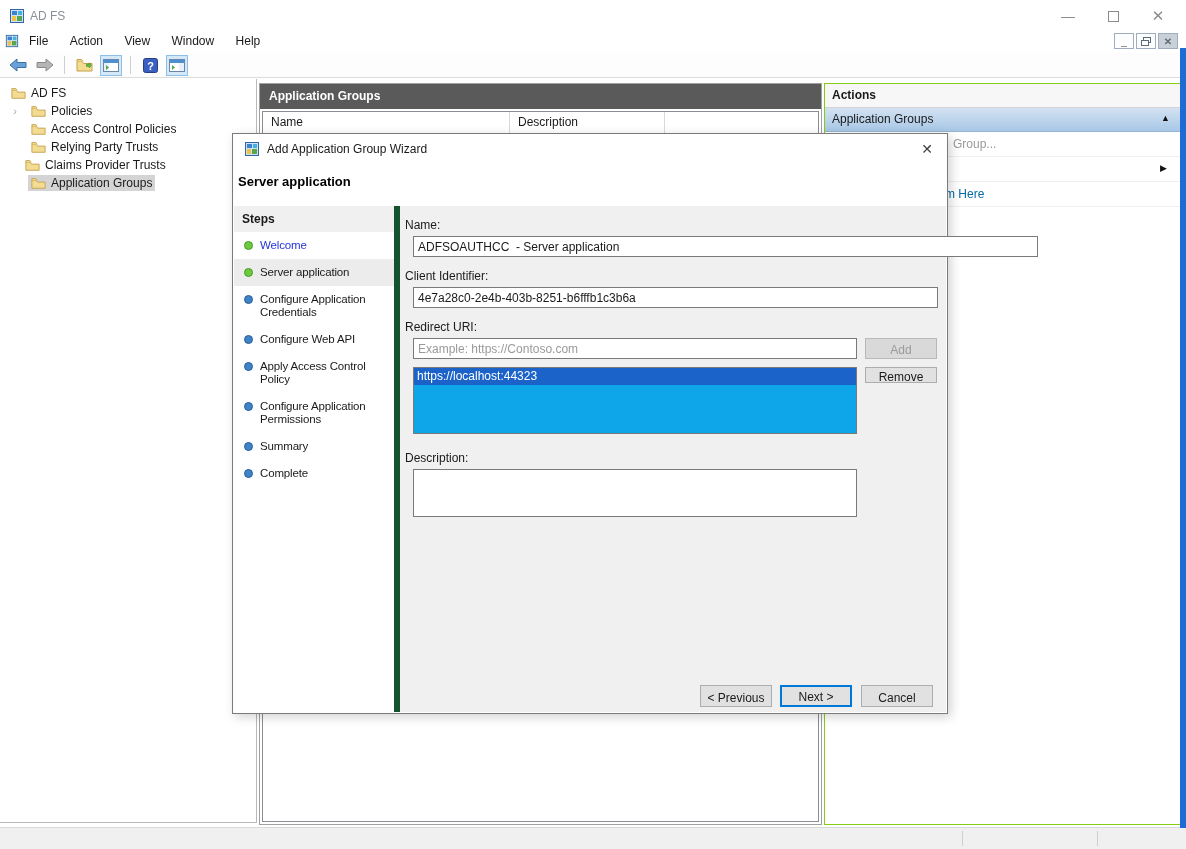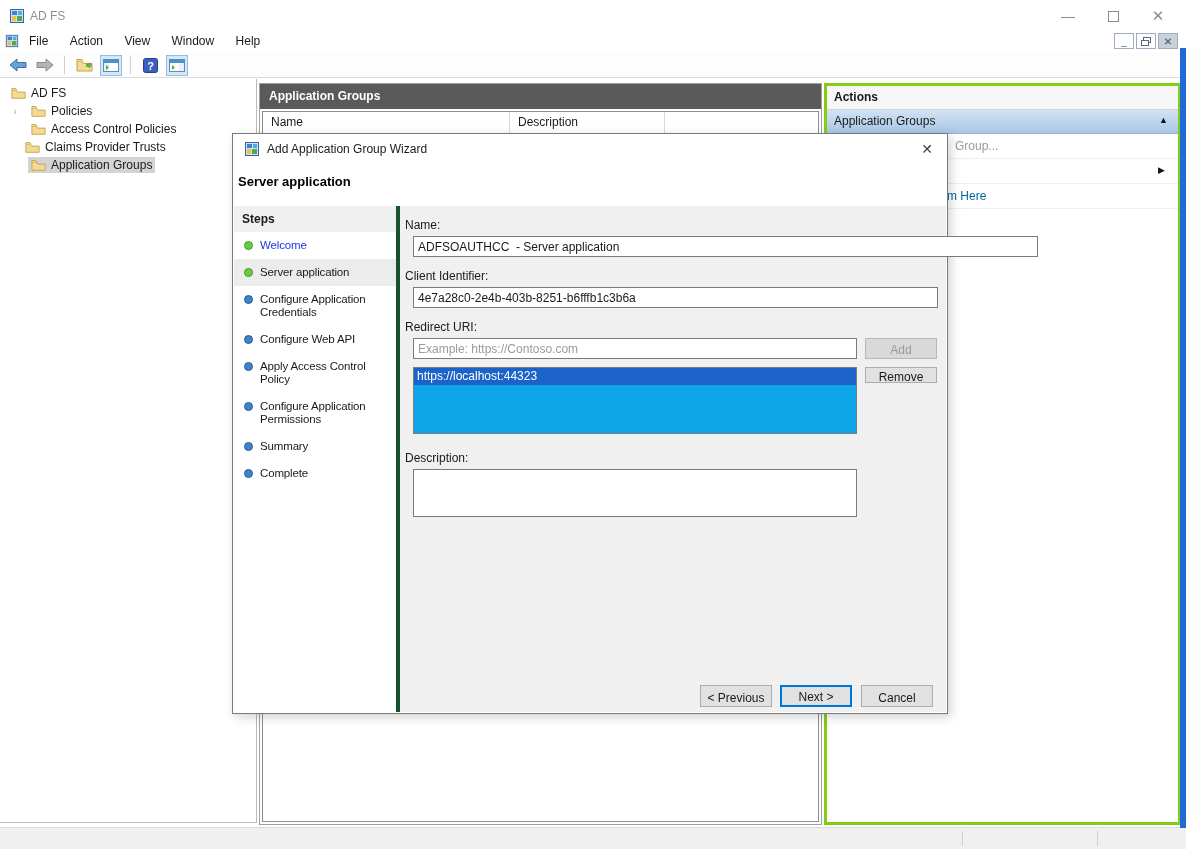--- a/index.html
+++ b/index.html
@@ -36,21 +36,21 @@
   .tree-row .lbl-wrap { display:flex; align-items:center; gap:5px; padding:1px 3px; }
   .tree-row.selected .lbl-wrap { background:#d4d4d4; }
 
   #list-panel { position:absolute; left:259px; top:83px; width:563px; height:742px; background:#fff; border:1px solid #a0a0a0; }
   #list-header { height:25px; background:#5a5a5a; color:#fff; font-weight:bold; line-height:25px; padding-left:9px; font-size:12px; }
   #list-area { position:absolute; left:2px; top:27px; right:2px; bottom:2px; background:#fff; border:1px solid #888d96; }
   #col-row { height:22px; border-bottom:1px solid #d9d9d9; display:flex; }
   .col-cell { border-right:1px solid #d9d9d9; padding:3px 0 0 8px; font-size:12px; color:#1a1a1a; }
   .col-name { width:247px; } .col-desc { width:155px; } .col-rest { flex:1; border-right:none; }
 
-  #actions-panel { position:absolute; left:824px; top:83px; width:357px; height:742px; background:#fff; border:3px solid #84cc16; }
+  #actions-panel { position:absolute; left:824px; top:83px; width:357px; height:742px; background:#fff; border:1px solid #84cc16; }
   #actions-title { height:24px; background:#f7f7f7; border-bottom:1px solid #d4d4d4; font-weight:bold; padding:4px 0 0 7px; font-size:12px; }
   #actions-group-hdr { height:24px; background:linear-gradient(180deg,#d3e2f2 0%,#a8c7e6 100%); border-bottom:1px solid #96b4d2; padding:4px 0 0 7px; font-size:12px; position:relative; }
   #actions-group-hdr .collapse { position:absolute; right:10px; top:5px; font-size:9px; color:#111; }
   .action-row { height:25px; border-bottom:1px solid #efefef; position:relative; font-size:12px; }
   .action-row .frag1 { position:absolute; left:128px; top:5px; color:#9a9a9a; }
   .action-row .frag2 { position:absolute; left:120px; top:5px; color:#0369a1; }
   .action-row .subarrow { position:absolute; right:13px; top:6px; font-size:9px; color:#111; }
 
   #statusbar { position:absolute; left:0; top:827px; width:1186px; height:22px; background:#f0f0f0; border-top:1px solid #d9d9d9; }
   .sb-div { position:absolute; top:3px; width:1px; height:15px; background:#cfcfcf; }
@@ -58,21 +58,21 @@
   #accent-strip { position:absolute; left:1180px; top:48px; width:6px; height:780px; background:#1e6bd6; }
 
   
   #wizard { position:absolute; left:232px; top:133px; width:716px; height:581px; background:#fff;
     border:1px solid #7a7a7a; box-shadow:3px 3px 10px rgba(0,0,0,0.18); z-index:100; }
   #wiz-titlebar { position:absolute; left:0; top:0; right:0; height:30px; background:#fff; }
   #wiz-titlebar .wiz-title { position:absolute; left:34px; top:0; line-height:30px; font-size:12px; color:#1a1a1a; }
   #wiz-close { position:absolute; right:6px; top:4px; width:28px; height:22px; display:flex; align-items:center; justify-content:center; color:#3f3f3f; font-size:14px; }
   #wiz-heading { position:absolute; left:5px; top:40px; font-size:13px; font-weight:bold; color:#000; }
 
-  #steps-col { position:absolute; left:1px; top:72px; width:166px; bottom:1px; background:#fff; border-right:4px solid #14532d; }
+  #steps-col { position:absolute; left:1px; top:72px; width:166px; bottom:1px; background:#fff; border-right:6px solid #14532d; }
   #steps-hdr { height:26px; background:#f0f0f0; font-weight:bold; padding:6px 0 0 8px; font-size:12px; }
   .step { position:relative; padding:7px 4px 7px 26px; font-size:11.5px; letter-spacing:-0.15px; line-height:13px; color:#1a1a1a; }
   .step .bullet { position:absolute; left:10px; top:9px; width:9px; height:9px; border-radius:50%; }
   .step.done .bullet { background:#6ec93f; border:1px solid #419e26; }
   .step.todo .bullet { background:#3e83c9; border:1px solid #2a5d94; }
   .step.link { color:#2233dd; }
   .step.current { background:#ececec; }
 
   #content-col { position:absolute; left:167px; top:72px; right:1px; bottom:1px; background:#f0f0f0; }
   .f-label { position:absolute; left:5px; font-size:12px; color:#1a1a1a; }
@@ -211,20 +211,29 @@
   </div>
   <div class="tree-row" style="padding-left:28px;">
     <span class="lbl-wrap">
         <svg width="15" height="12" viewBox="0 0 17 13">
           <path d="M1 3.5 h5 l1.5 2 H16 v7 H1 Z" fill="#f3dc91" stroke="#c2a14b"></path>
           <path d="M1 3.5 V1.5 h4.5 l1.5 2" fill="#f3dc91" stroke="#c2a14b"></path>
         </svg>
         <span>Access Control Policies</span>
       </span>
   </div>
+  <div class="tree-row" style="padding-left:28px;">
+    <span class="lbl-wrap">
+        <svg width="15" height="12" viewBox="0 0 17 13">
+          <path d="M1 3.5 h5 l1.5 2 H16 v7 H1 Z" fill="#f3dc91" stroke="#c2a14b"></path>
+          <path d="M1 3.5 V1.5 h4.5 l1.5 2" fill="#f3dc91" stroke="#c2a14b"></path>
+        </svg>
+        <span>Relying Party Trusts</span>
+      </span>
+  </div>
   <div class="tree-row" style="padding-left:22px;">
     <span class="lbl-wrap">
         <svg width="15" height="12" viewBox="0 0 17 13">
           <path d="M1 3.5 h5 l1.5 2 H16 v7 H1 Z" fill="#f3dc91" stroke="#c2a14b"></path>
           <path d="M1 3.5 V1.5 h4.5 l1.5 2" fill="#f3dc91" stroke="#c2a14b"></path>
         </svg>
         <span>Claims Provider Trusts</span>
       </span>
   </div>
   <div class="tree-row selected" style="padding-left:28px;">

